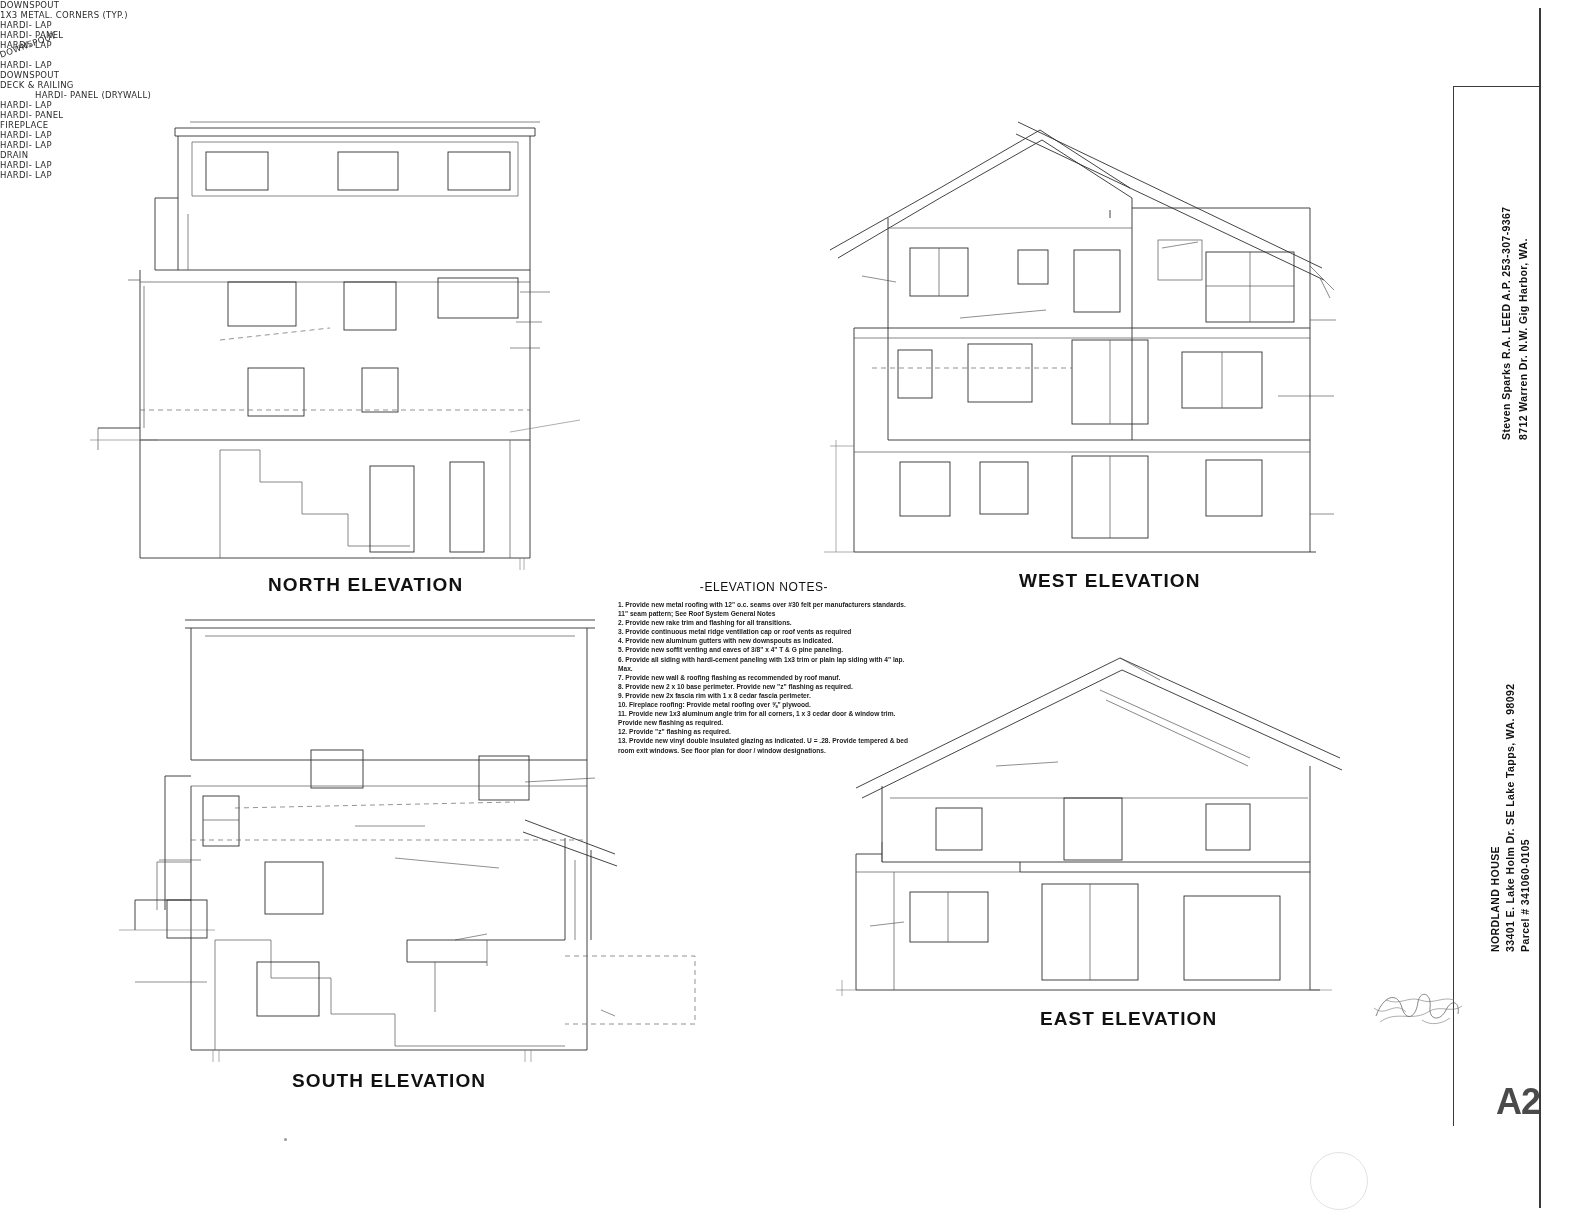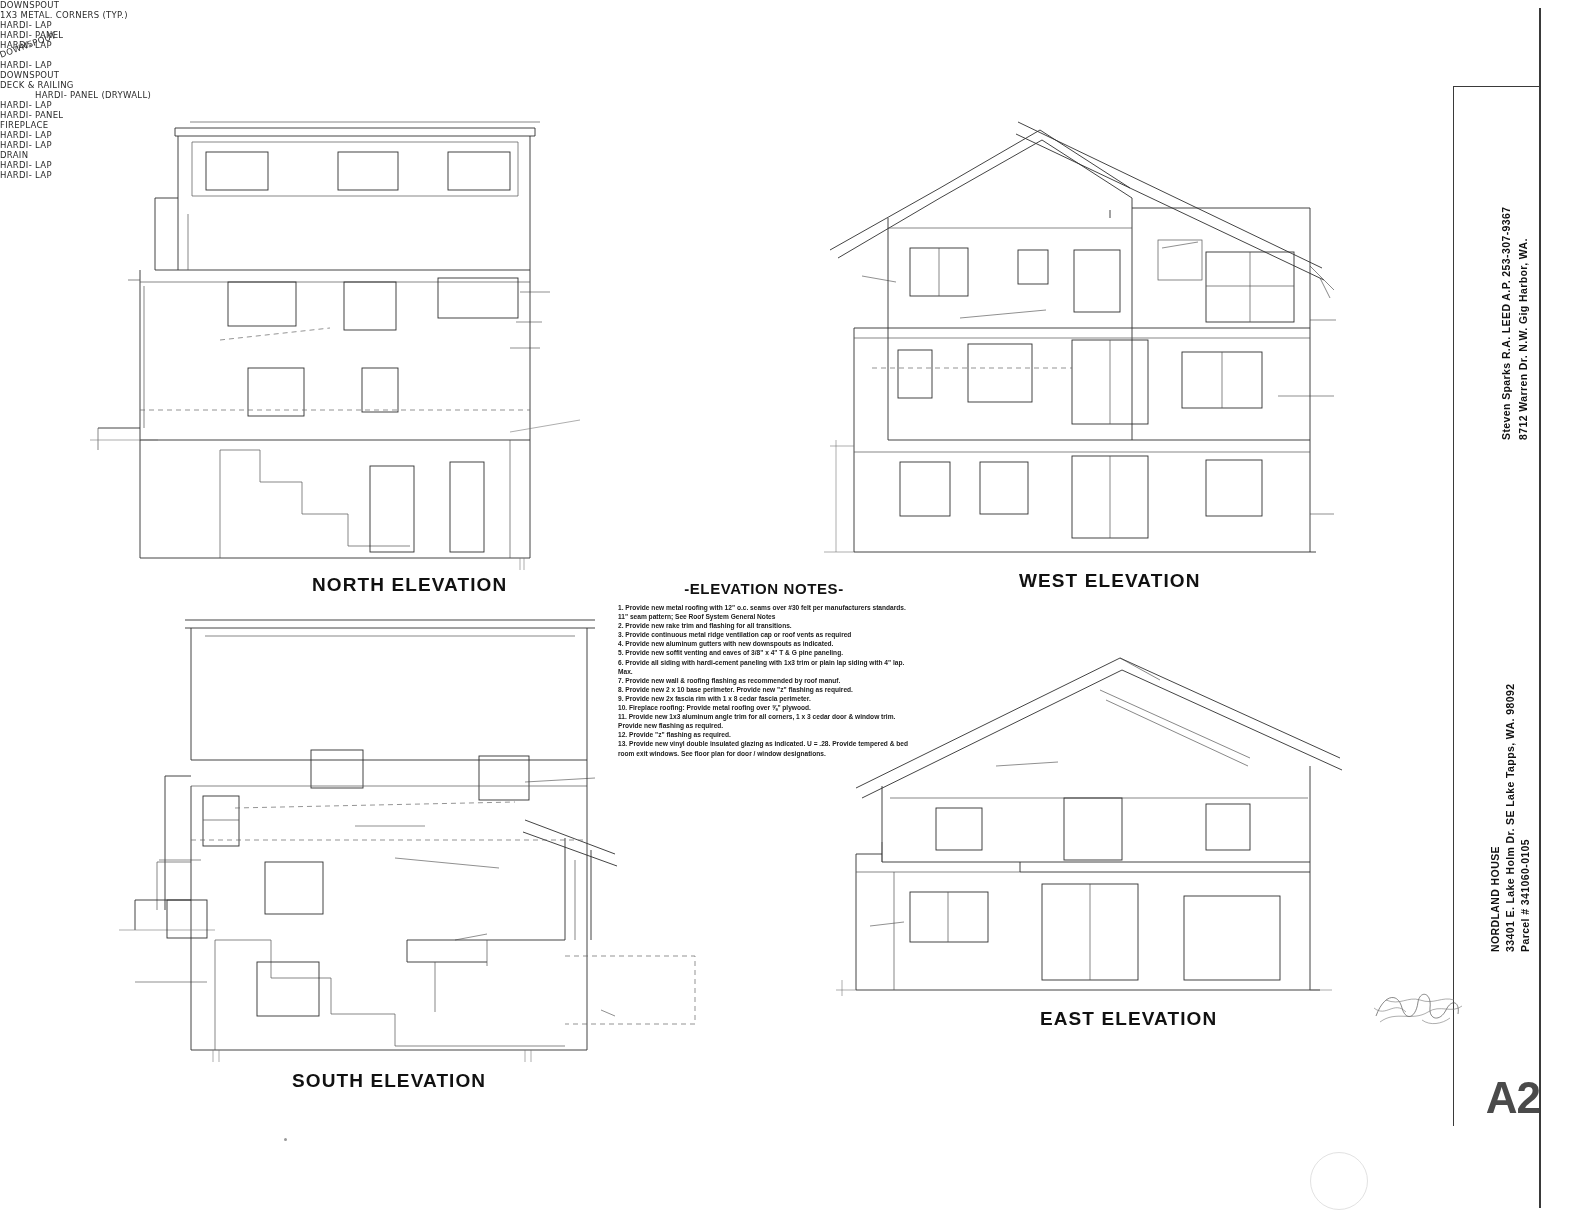--- a/index.html
+++ b/index.html
@@ -53,22 +53,22 @@
     transform-origin: left center;
   }
   .notes {
     position: absolute;
     left: 618px;
     top: 580px;
     width: 292px;
   }
   .notes-title {
     text-align: center;
-    font-weight: bold;
-    font-size: 15px;
+    font-weight: normal;
+    font-size: 12px;
     letter-spacing: 0.6px;
     margin-bottom: 6px;
     color: #111;
   }
   .notes ol {
     margin: 0;
     padding: 0;
     list-style: none;
   }
   .notes li {
@@ -86,21 +86,21 @@
     white-space: nowrap;
     font-weight: bold;
     color: #111;
   }
   .tb-architect { font-size: 10.5px; letter-spacing: 0.4px; }
   .tb-project   { font-size: 10.5px; letter-spacing: 0.4px; }
   .sheet-no {
     position: absolute;
     right: 36px;
     bottom: 95px;
-    font-size: 44px;
+    font-size: 36px;
     font-weight: bold;
     color: #4a4a4a;
     letter-spacing: -1px;
   }
   .stamp {
     position: absolute;
     left: 1372px;
     top: 988px;
     width: 92px;
     height: 40px;
@@ -190,21 +190,21 @@
         <path class="lead" d="M436 212 L462 212"></path>
         <path class="lead" d="M430 238 L460 238"></path>
         <path class="dash" d="M140 230 L250 218"></path>
         <path class="dash" d="M60 300 L450 300"></path>
         <path class="lnf" d="M430 322 L500 310"></path>
         <path class="lnl" d="M108 104 L108 160"></path>
         <path class="lnl" d="M64 176 L64 318"></path>
       </g>
     </svg>
   </div>
-  <div class="elev-title" style="left:268px; top:574px;margin-left:44px;">NORTH ELEVATION</div>
+  <div class="elev-title" style="left:268px; top:574px;">NORTH ELEVATION</div>
 
   <div class="hand" style="left:546px; top:288px;">DOWNSPOUT</div>
   <div class="hand" style="left:540px; top:318px;">1X3 METAL. CORNERS (TYP.)</div>
   <div class="hand" style="left:550px; top:344px;">HARDI- LAP</div>
   <div class="hand" style="left:360px; top:339px;">HARDI- PANEL</div>
   <div class="hand" style="left:106px; top:379px;">HARDI- LAP</div>
 
   <div class="panel" style="left:810px; top:100px;">
     <svg width="540" height="460" viewBox="0 0 540 460">
       <g>

